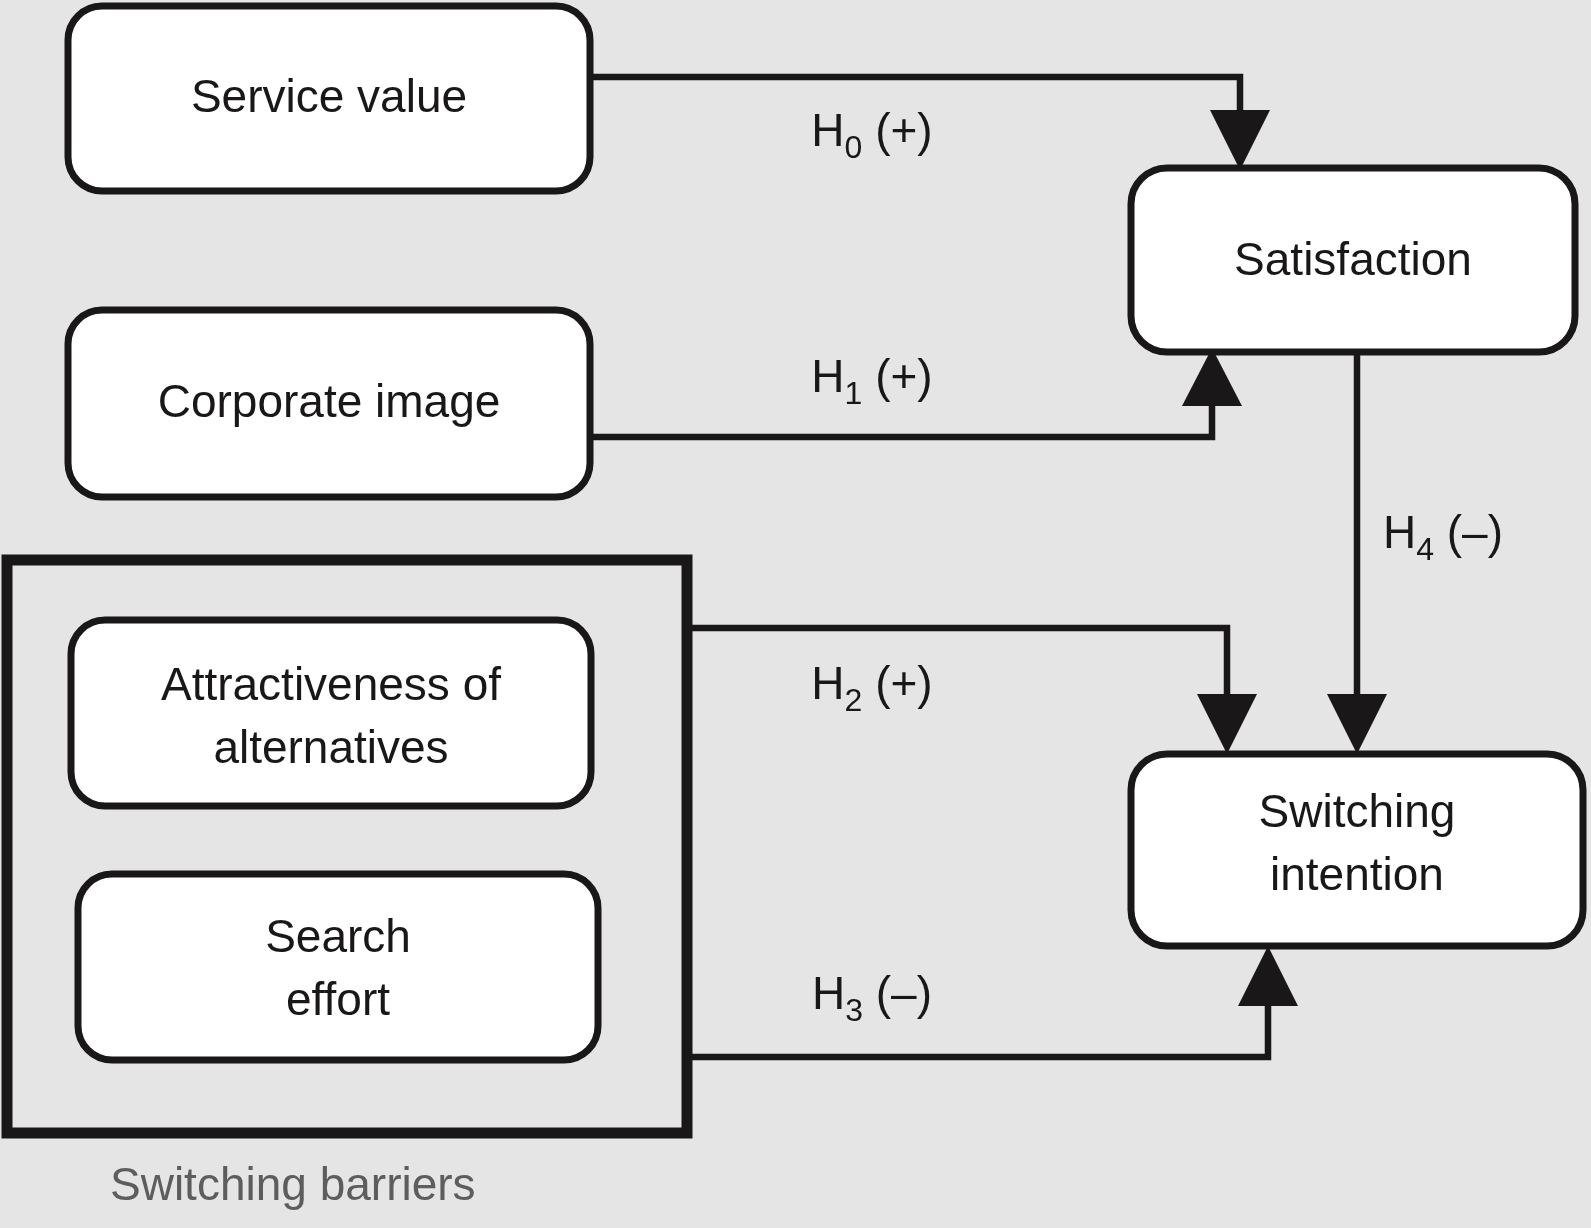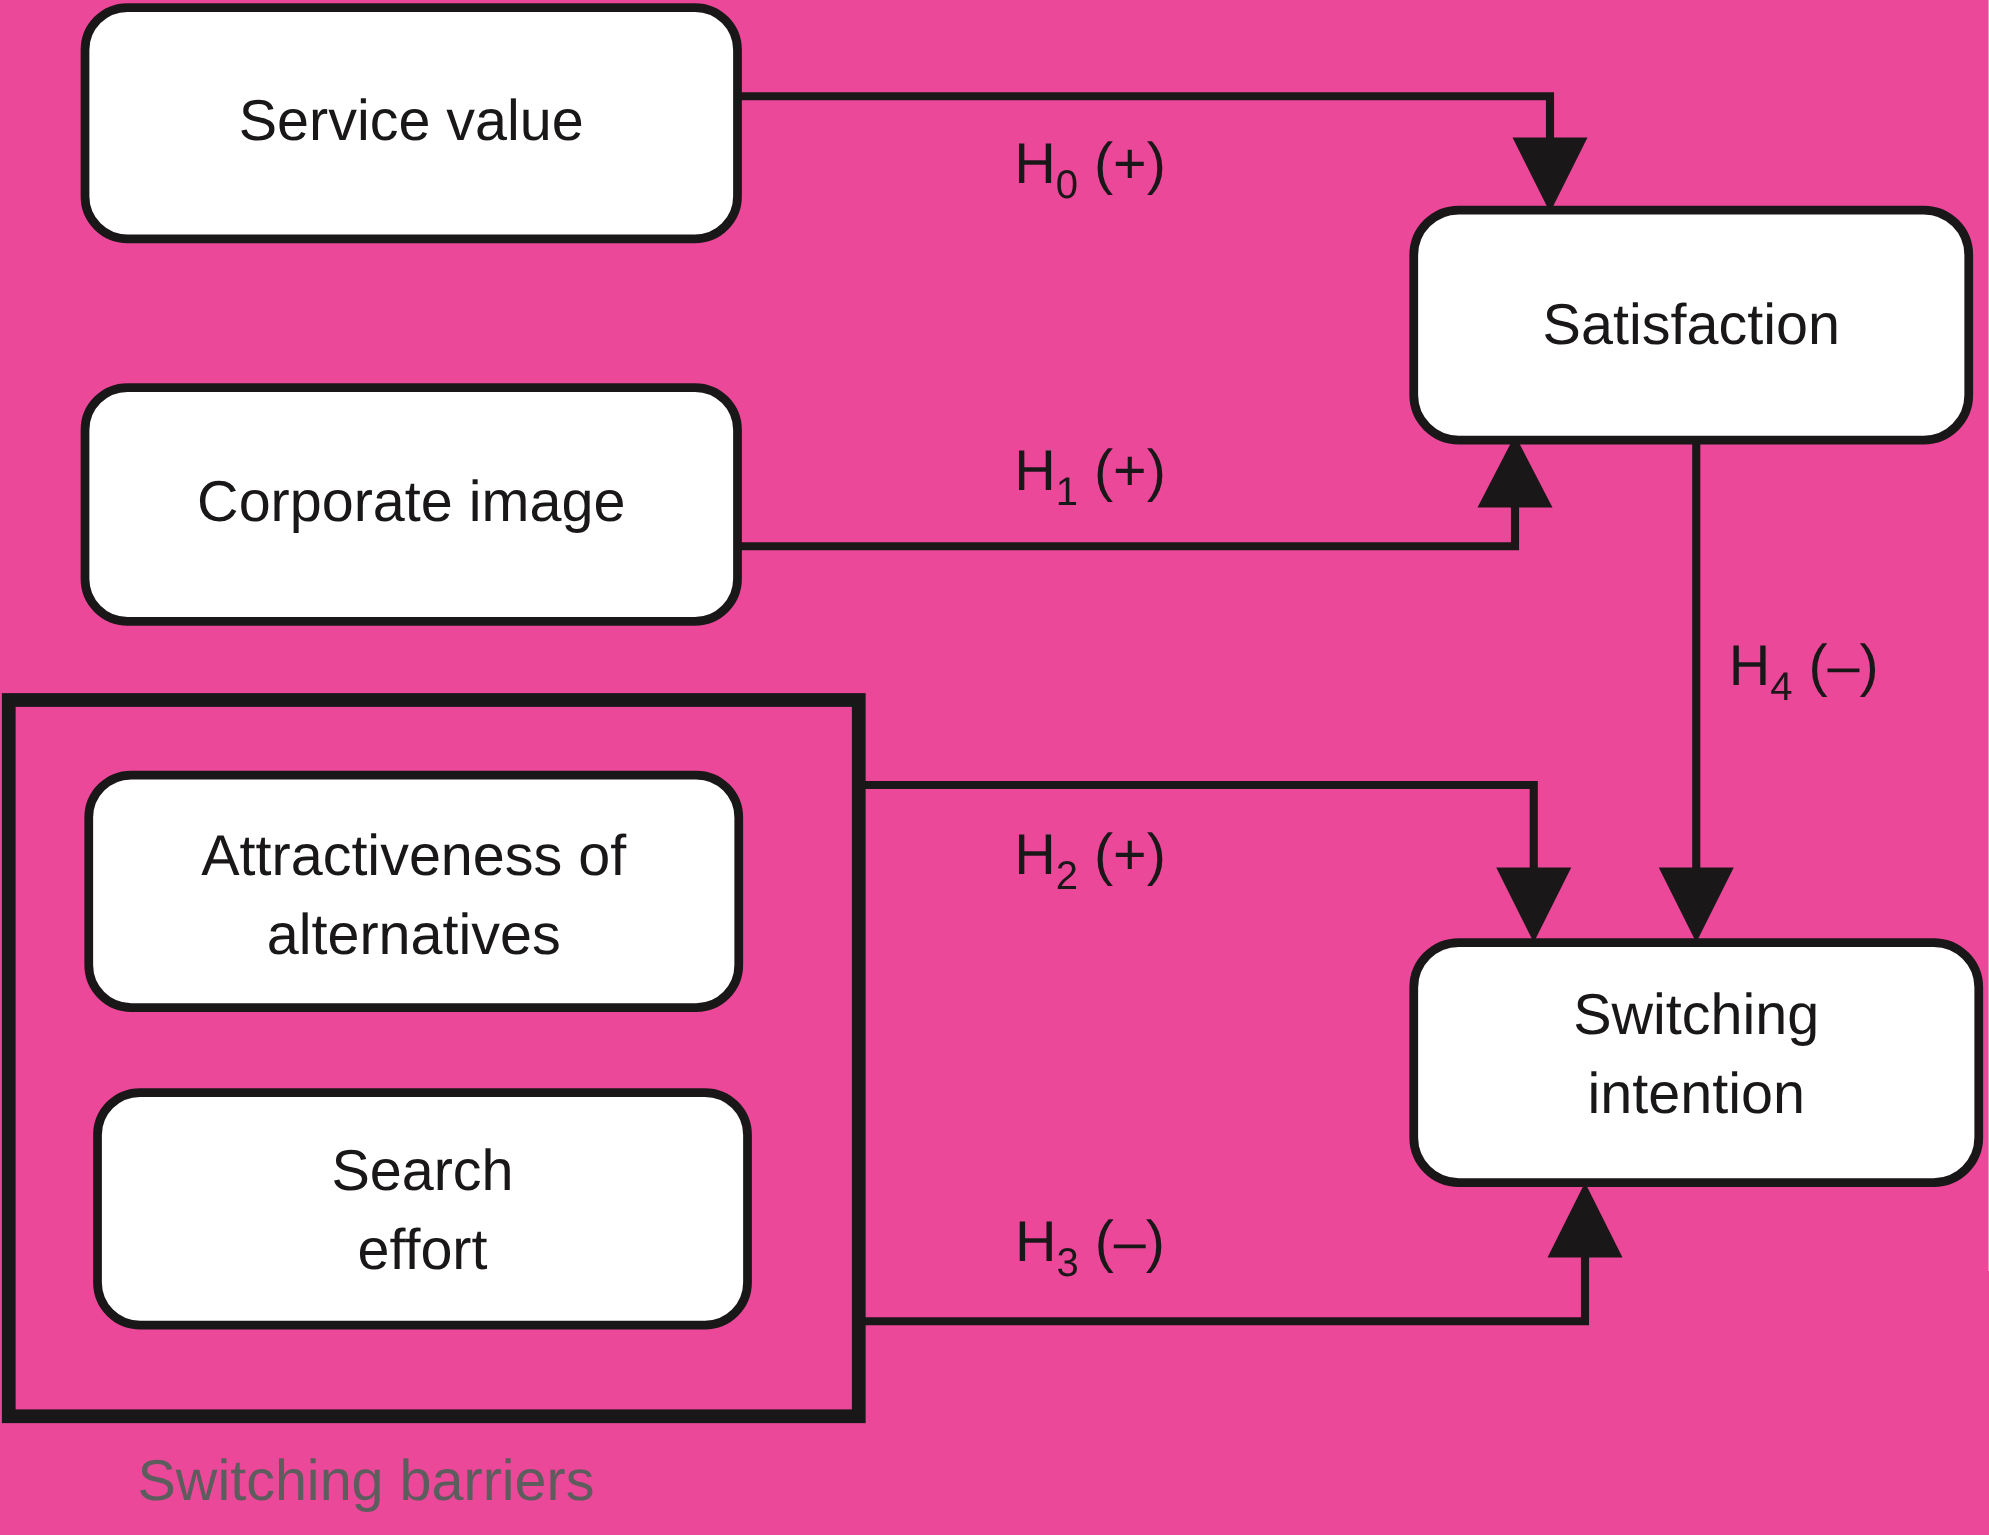--- a/index.html
+++ b/index.html
@@ -7,21 +7,21 @@
     padding: 0;
     background: #ffffff;
   }
   body {
     font-family: "Liberation Sans", sans-serif;
   }
   #canvas {
     position: relative;
     width: 1591px;
     height: 1228px;
-    background: #ec4899;
+    background: #e5e5e5;
     overflow: hidden;
   }
   svg.diagram {
     position: absolute;
     left: 0;
     top: 0;
     width: 1591px;
     height: 1228px;
   }
   .node-rect {

